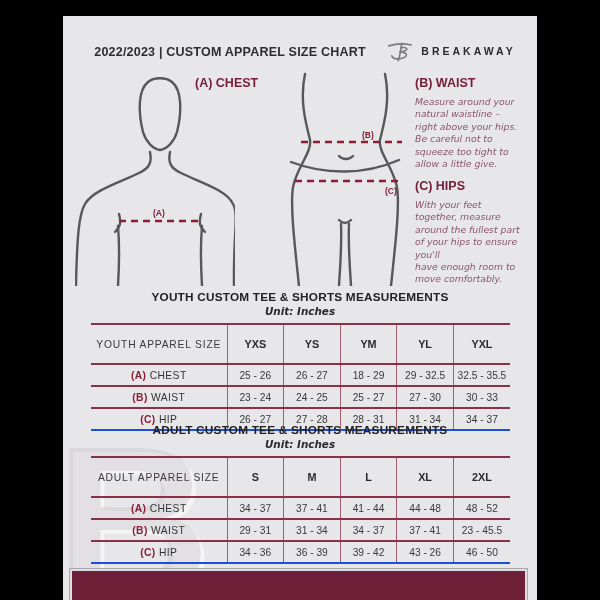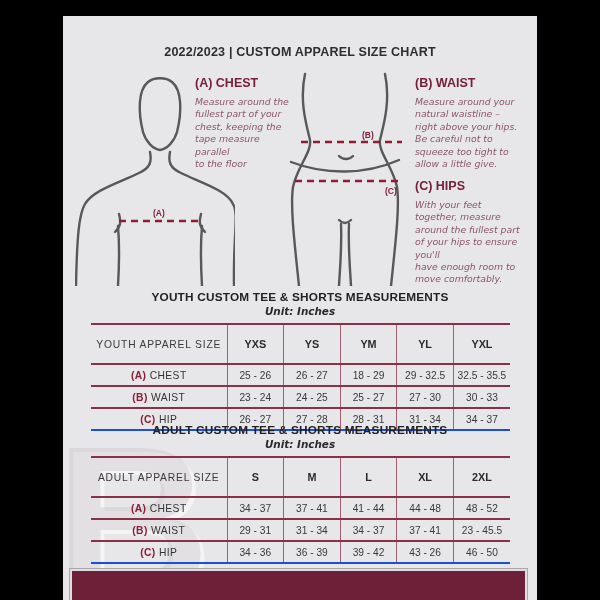--- a/index.html
+++ b/index.html
@@ -110,20 +110,30 @@
     box-shadow:0 0 0 1px #aaa7ad;
   }
 </style>
 </head>
 <body>
 
 <div class="panel">
 
   <div class="header">
     <span class="header-title">2022/2023  |  CUSTOM APPAREL SIZE CHART</span>
+    <span class="brand-row">
+      <svg width="26" height="27" viewBox="0 0 30 27">
+        <g fill="none" stroke="#7d7d80" stroke-width="1.9" stroke-linecap="round">
+          <path d="M 2 7 Q 15 3 28 6"></path>
+          <path d="M 17 4 C 16 12 15 18 13 24"></path>
+          <path d="M 16 9 C 25 8 26 13 14 14 C 26 14 25 21 12 22 C 8.5 22 6.5 21 5.5 18.5"></path>
+        </g>
+      </svg>
+      <span class="brand-name">BREAKAWAY</span>
+    </span>
   </div>
 
   <svg id="upper-figure" class="figure-svg" width="160" height="212" viewBox="0 0 160 212">
     <g fill="none" stroke="#58585a" stroke-width="2.4" stroke-linecap="round">
       <path d="M 68 58 C 63 38 63 16 73 8 C 79 3 91 3 97 8 C 107 16 107 38 102 58 C 99 68 92 75 85 76 C 78 75 71 68 68 58"></path>
       <path d="M 75 78 C 77 88 75 94 64 99 C 46 108 18 116 10 130 C 4 140 2 162 1 212"></path>
       <path d="M 95 78 C 93 88 95 94 106 99 C 124 108 152 116 158 130 C 164 140 158 162 159 212"></path>
       <path d="M 44 140 C 46 148 46 152 40 158"></path>
       <path d="M 43 152 C 45 175 44 195 43 212"></path>
       <path d="M 126 140 C 124 148 124 152 130 158"></path>
@@ -145,25 +155,20 @@
     <line x1="16" y1="70" x2="117" y2="70" stroke="#8c1d35" stroke-width="2.4" stroke-dasharray="7 5"></line>
     <line x1="10" y1="109" x2="118" y2="109" stroke="#8c1d35" stroke-width="2.4" stroke-dasharray="7 5"></line>
   </svg>
 
   <span id="marker-a" class="dash-marker">(A)</span>
   <span id="marker-b" class="dash-marker">(B)</span>
   <span id="marker-c" class="dash-marker">(C)</span>
 
   <div id="chest-block" class="guide-block">
     <div class="guide-heading">(A) CHEST</div>
-    <div class="guide-text">Measure around the
-fullest part of your
-chest, keeping the
-tape measure parallel
-to the floor</div>
   </div>
   <div id="waist-block" class="guide-block">
     <div class="guide-heading">(B) WAIST</div>
     <div class="guide-text">Measure around your
 natural waistline –
 right above your hips.
 Be careful not to
 squeeze too tight to
 allow a little give.</div>
   </div>

